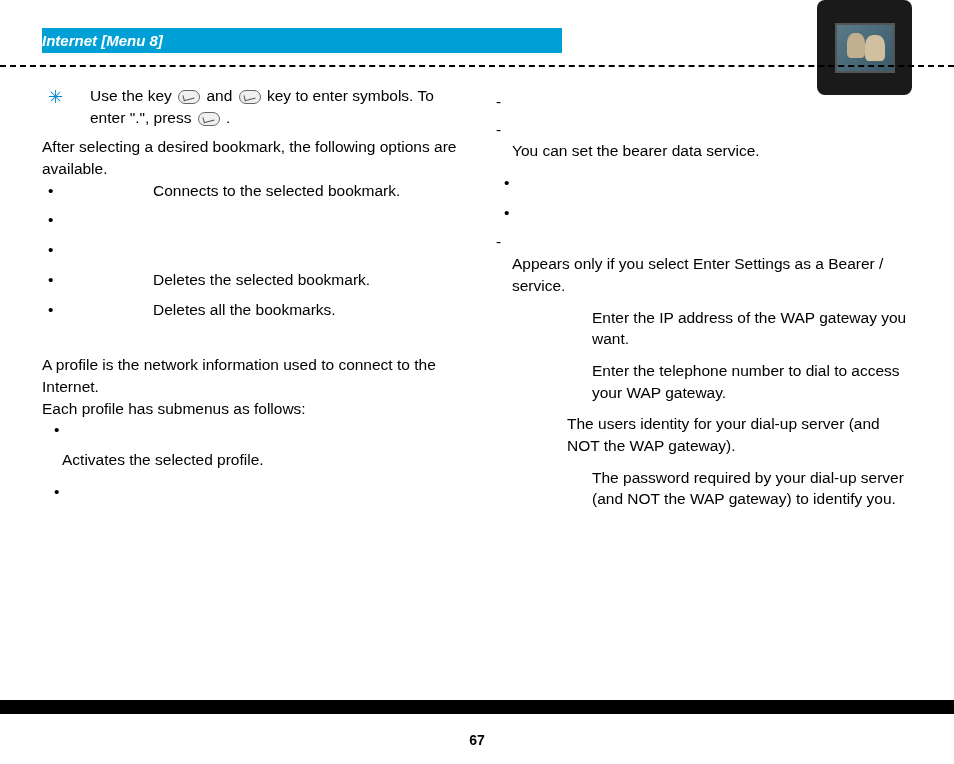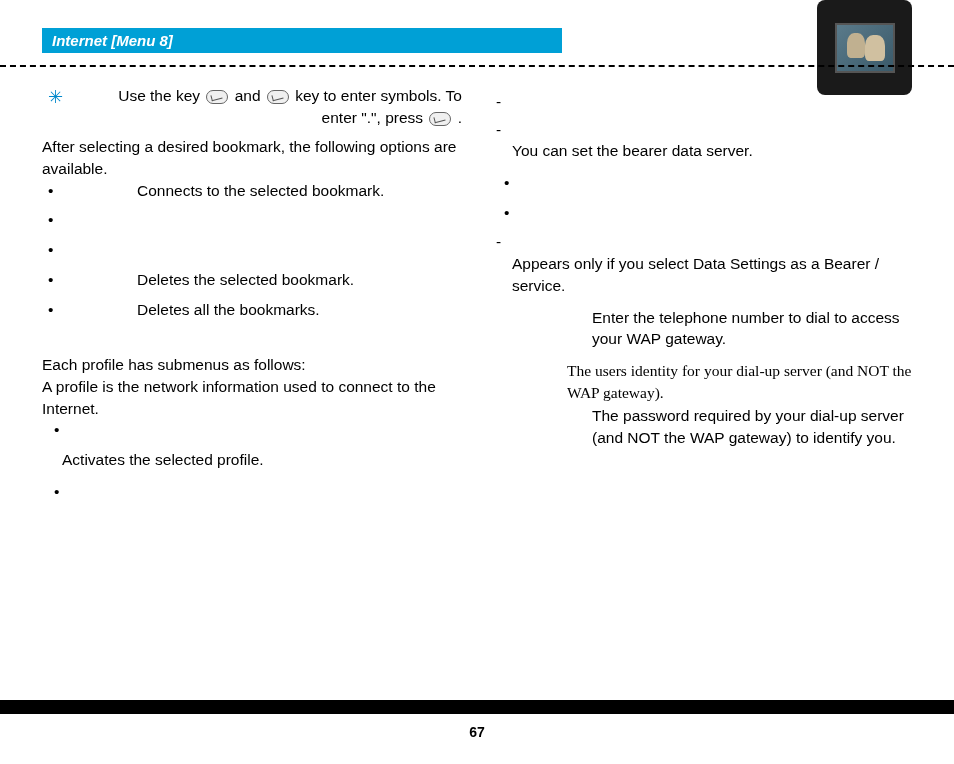--- a/index.html
+++ b/index.html
@@ -14,21 +14,20 @@
   .header-bar {
     position: absolute;
     top: 28px;
     left: 42px;
     width: 520px;
     height: 25px;
     background: #00a0d6;
     color: #fff;
     font-size: 15px;
     font-weight: bold;
-    padding-left: 10px;
     line-height: 25px;
     font-style: italic;
   }
   .phone-device {
     position: absolute;
     top: 0;
     right: 42px;
     width: 95px;
     height: 95px;
     background: #1a1a1a;
@@ -90,21 +89,21 @@
     display: flex;
     margin-bottom: 8px;
   }
   .tip-symbol {
     width: 48px;
     color: #0088cc;
     font-size: 18px;
     text-align: left;
     padding-left: 6px;
   }
-  .tip-text { flex: 1; text-align: right; }
+  .tip-text { flex: 1; }
   .key-icon {
     display: inline-block;
     width: 22px;
     height: 14px;
     border: 1px solid #666;
     border-radius: 7px;
     vertical-align: middle;
     position: relative;
     background: #f0f0f0;
     margin: 0 2px;
@@ -126,37 +125,37 @@
     margin-bottom: 8px;
   }
   .bullet-dot {
     width: 95px;
     padding-left: 6px;
   }
   .bullet-dot-narrow {
     width: 35px;
     padding-left: 12px;
   }
-  .bullet-text { flex: 1; }
+  .bullet-text { flex: 1; margin-left: 16px; }
   .indent1 { padding-left: 20px; margin-bottom: 10px; }
   .dash-row { display: flex; margin-top: 6px; }
   .dash-mark { width: 20px; padding-left: 4px; }
-  .indent2 { padding-left: 75px; margin-bottom: 2px; font-family: Liberation Serif, serif; }
+  .indent2 { padding-left: 75px; margin-bottom: 10px; }
   .indent3 { padding-left: 100px; margin-bottom: 10px; }
   .footer-bar {
     position: absolute;
     bottom: 50px;
     left: 0;
     width: 954px;
     height: 14px;
     background: #000;
   }
   .page-num {
     position: absolute;
-    bottom: 24px;
+    bottom: 16px;
     width: 954px;
     text-align: center;
     font-weight: bold;
     font-size: 14px;
   }
 </style>
 </head>
 <body>
 
 <div class="header-bar">Internet [Menu 8]</div>
@@ -198,22 +197,22 @@
       <div class="bullet-dot">•</div>
       <div class="bullet-text">Deletes the selected bookmark.</div>
     </div>
     <div class="bullet-row">
       <div class="bullet-dot">•</div>
       <div class="bullet-text">Deletes all the bookmarks.</div>
     </div>
 
     <div style="height:26px"></div>
 
+    <div class="para">A profile is the network information used to connect to the Internet.</div>
     <div class="para">Each profile has submenus as follows:</div>
-    <div class="para">A profile is the network information used to connect to the Internet.</div>
 
     <div class="bullet-row">
       <div class="bullet-dot-narrow">•</div>
       <div class="bullet-text"></div>
     </div>
     <div class="indent1">Activates the selected profile.</div>
 
     <div class="bullet-row">
       <div class="bullet-dot-narrow">•</div>
       <div class="bullet-text"></div>
@@ -221,34 +220,35 @@
   </div>
 
   <div class="col">
     <div class="dash-row">
       <div class="dash-mark">-</div>
     </div>
 
     <div class="dash-row">
       <div class="dash-mark">-</div>
     </div>
-    <div class="indent1">You can set the bearer data server.</div>
+    <div class="indent1">You can set the bearer data service.</div>
 
     <div class="bullet-row">
       <div class="bullet-dot-narrow">•</div>
     </div>
     <div class="bullet-row">
       <div class="bullet-dot-narrow">•</div>
     </div>
 
     <div class="dash-row">
       <div class="dash-mark">-</div>
     </div>
-    <div class="indent1">Appears only if you select Data Settings as a Bearer / service.</div>
-
+    <div class="indent1">Appears only if you select Enter Settings as a Bearer / service.</div>
+
+    <div class="indent3">Enter the IP address of the WAP gateway you want.</div>
     <div class="indent3">Enter the telephone number to dial to access your WAP gateway.</div>
     <div class="indent2">The users identity for your dial-up server (and NOT the WAP gateway).</div>
     <div class="indent3">The password required by your dial-up server (and NOT the WAP gateway) to identify you.</div>
   </div>
 </div>
 
 <div class="footer-bar"></div>
 <div class="page-num">67</div>
 
 </body></html>

